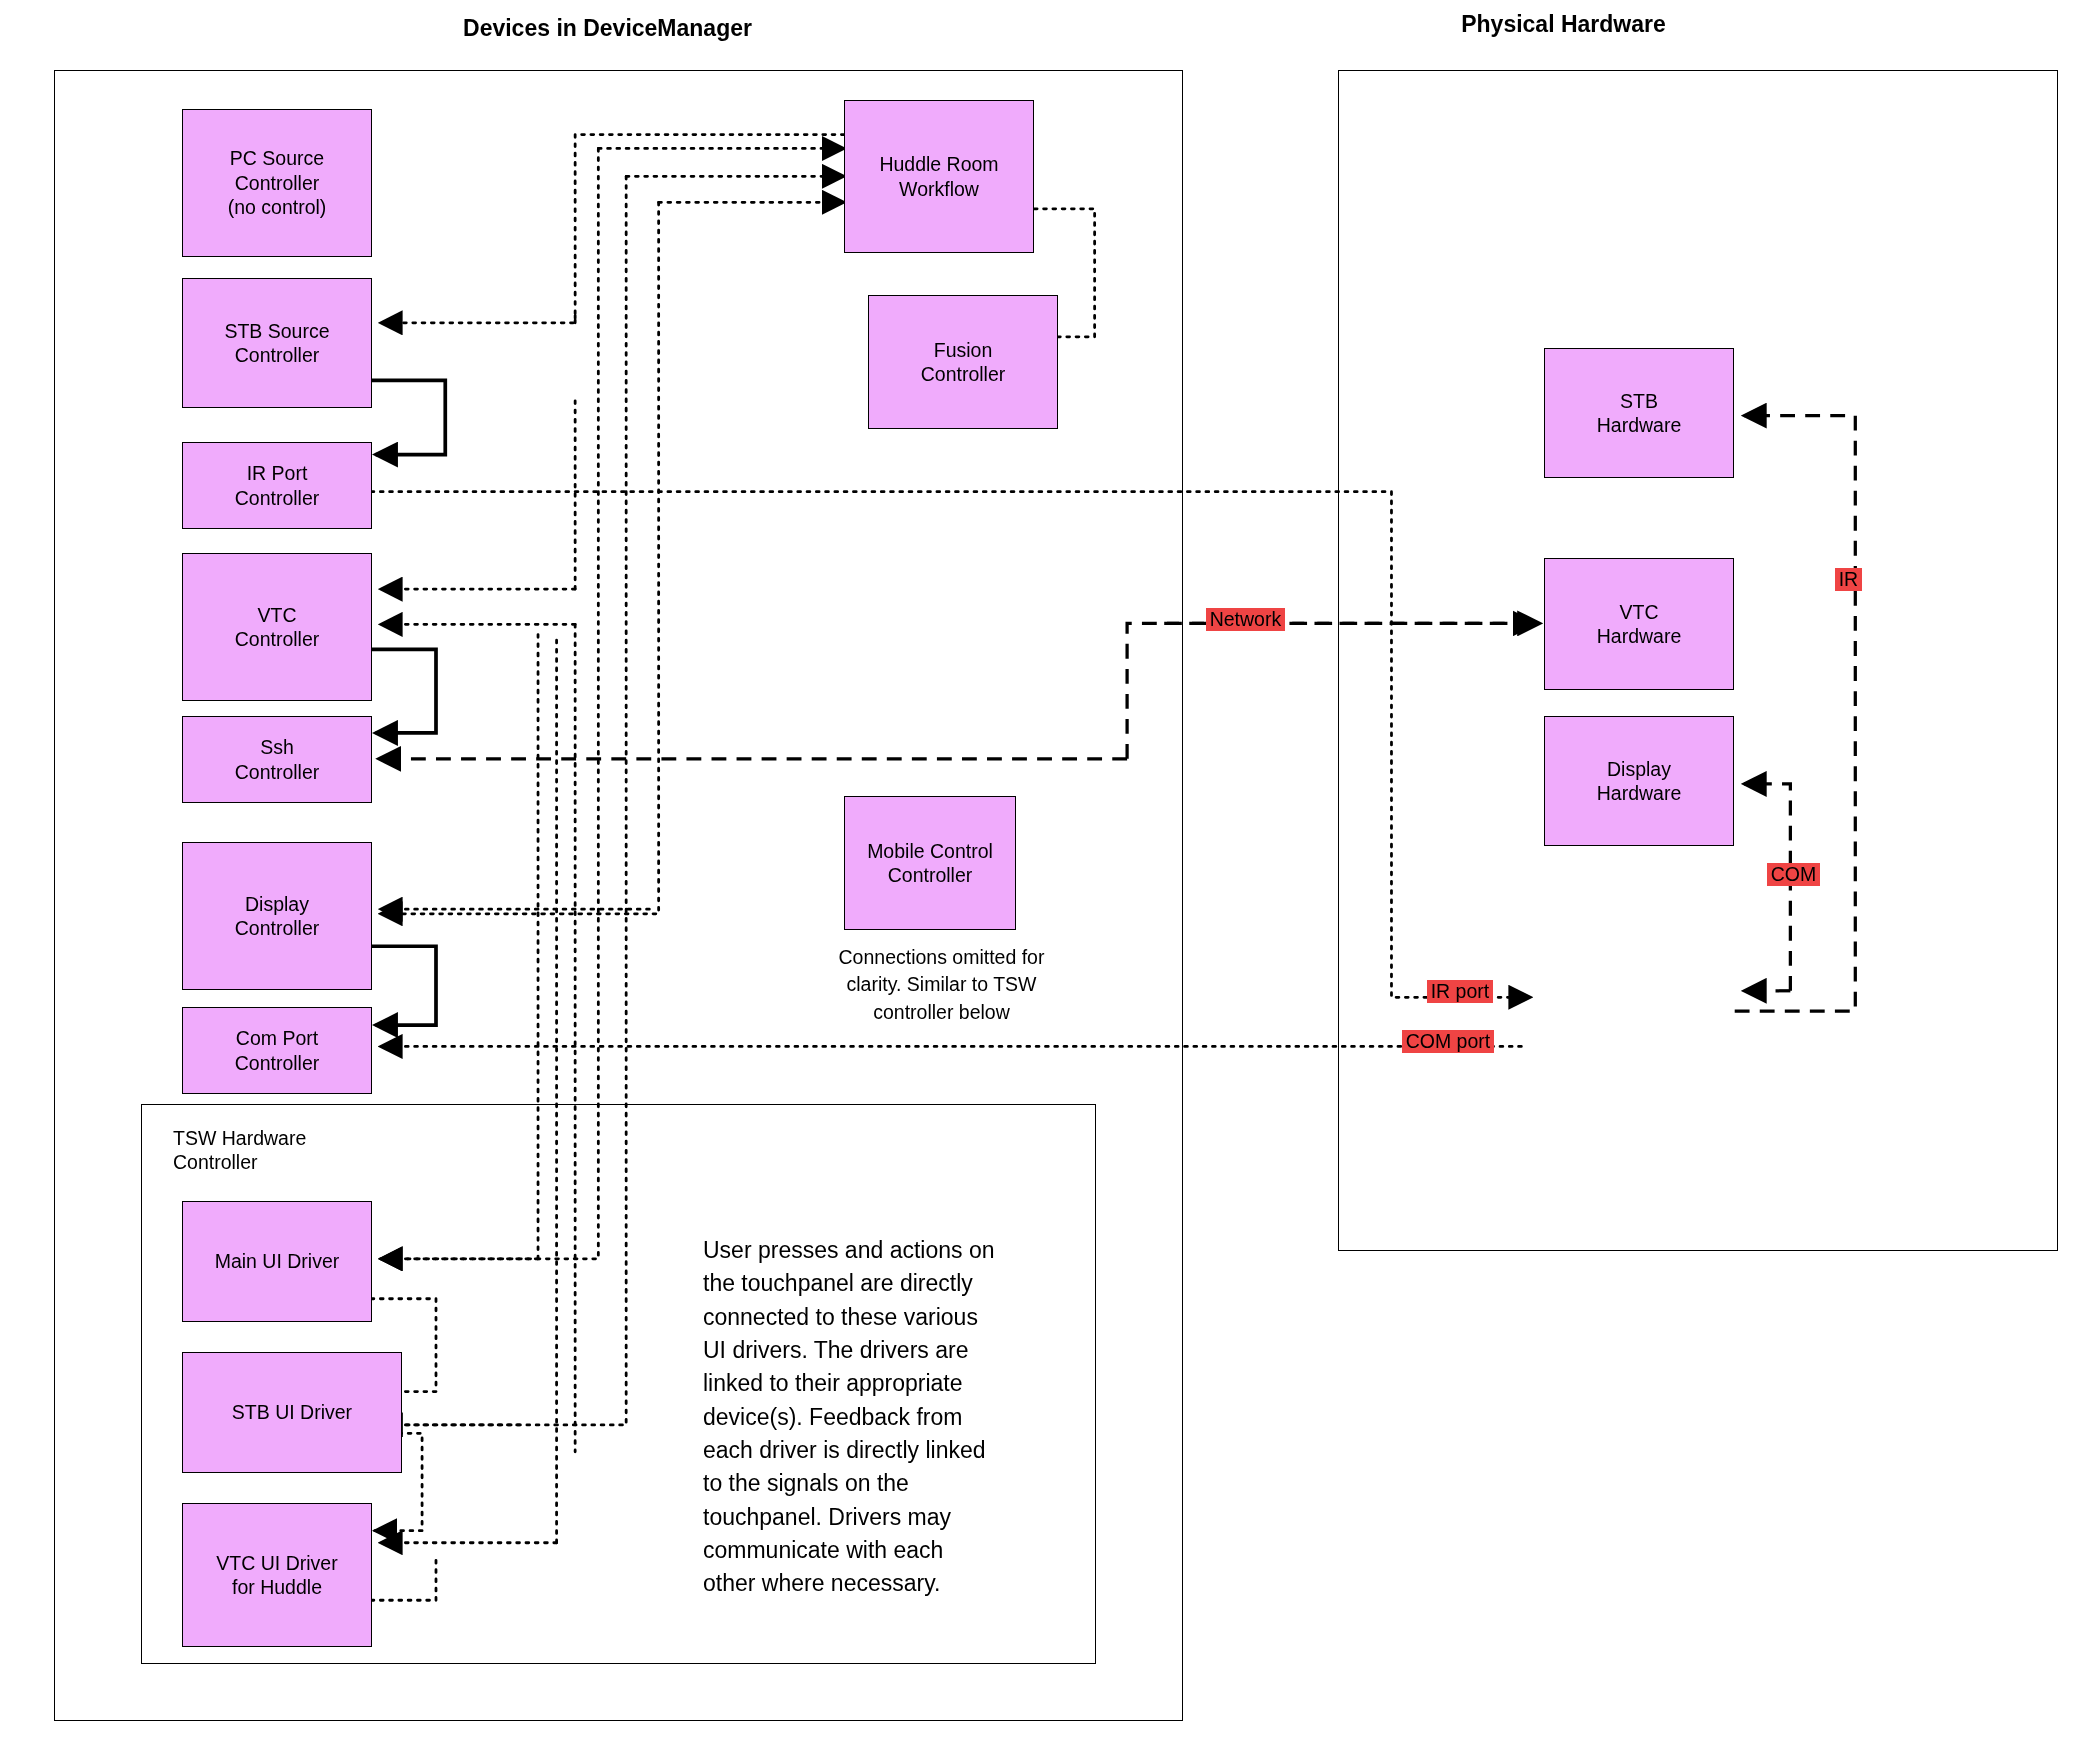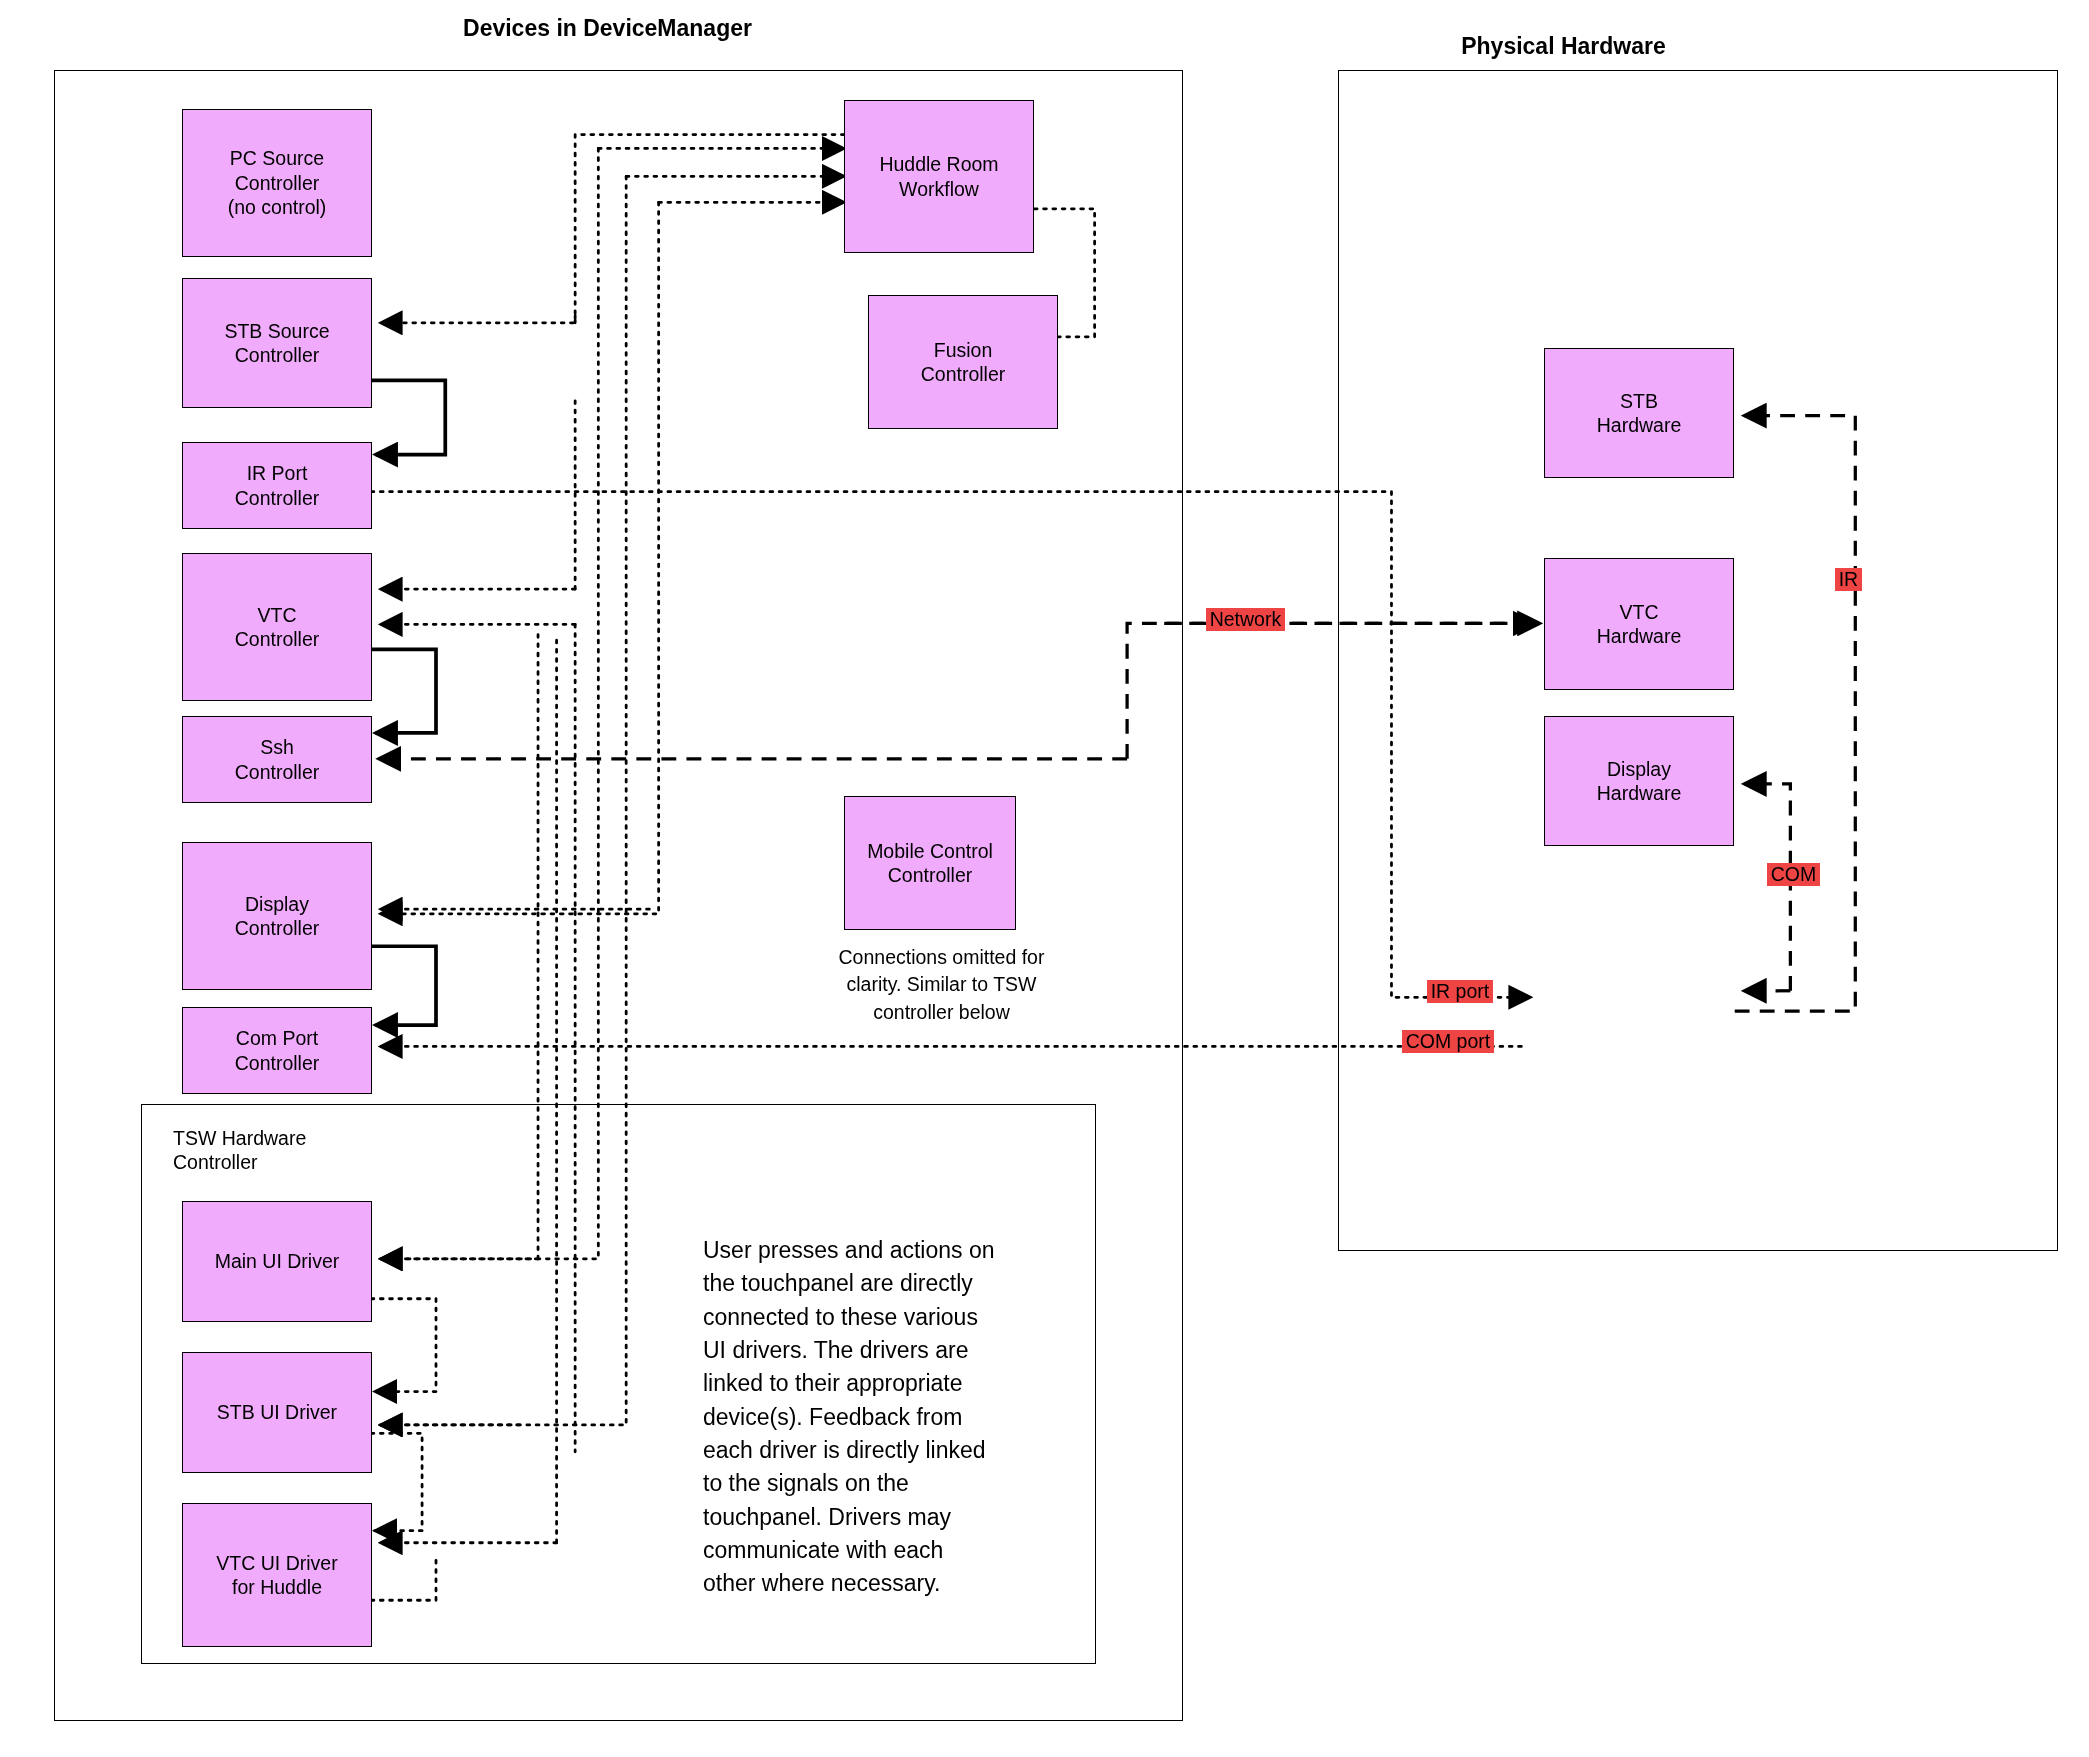--- a/index.html
+++ b/index.html
@@ -107,21 +107,21 @@
     stroke: #000;
     stroke-width: 4;
   }
 </style>
 </head>
 <body>
 
 <div id="canvas">
 
   <div class="title" style="left:422px; top:15px; width:371px;">Devices in DeviceManager</div>
-  <div class="title" style="left:1350px; top:33px; width:427px;">Physical Hardware</div>
+  <div class="title" style="left:1350px; top:11px; width:427px;">Physical Hardware</div>
 
   <div class="panel" style="left:54px; top:70px; width:1129px; height:1651px;"></div>
   <div class="panel" style="left:1338px; top:70px; width:720px; height:1181px;"></div>
 
   <svg class="wires" viewBox="0 0 2253 1895">
     <defs>
       <marker id="arrDot" markerWidth="9" markerHeight="9" refX="8" refY="4.5" orient="auto" markerUnits="strokeWidth">
         <path d="M0,0 L9,4.5 L0,9 z" fill="#000"></path>
       </marker>
       <marker id="arrDash" markerWidth="8" markerHeight="8" refX="7" refY="4" orient="auto" markerUnits="strokeWidth">
@@ -240,21 +240,21 @@
 controller below</div>
 
   <div class="panel" style="left:141px; top:1104px; width:955px; height:560px;"></div>
   <div class="group-label" style="left:173px; top:1126px; width:232px;">TSW Hardware
 Controller</div>
 
   <div class="node" style="left:182px; top:1201px; width:190px; height:121px;">
     <span class="lbl">Main UI Driver</span>
   </div>
 
-  <div class="node" style="left:182px; top:1352px; width:190px; height:121px;">
+  <div class="node" style="left:182px; top:1352px; width:220px; height:121px;">
     <span class="lbl">STB UI Driver</span>
   </div>
 
   <div class="node" style="left:182px; top:1503px; width:190px; height:144px;">
     <span class="lbl">VTC UI Driver
 for Huddle</span>
   </div>
 
   <div class="note-left" style="left:703px; top:1234px; width:343px;">User presses and actions on
 the touchpanel are directly

